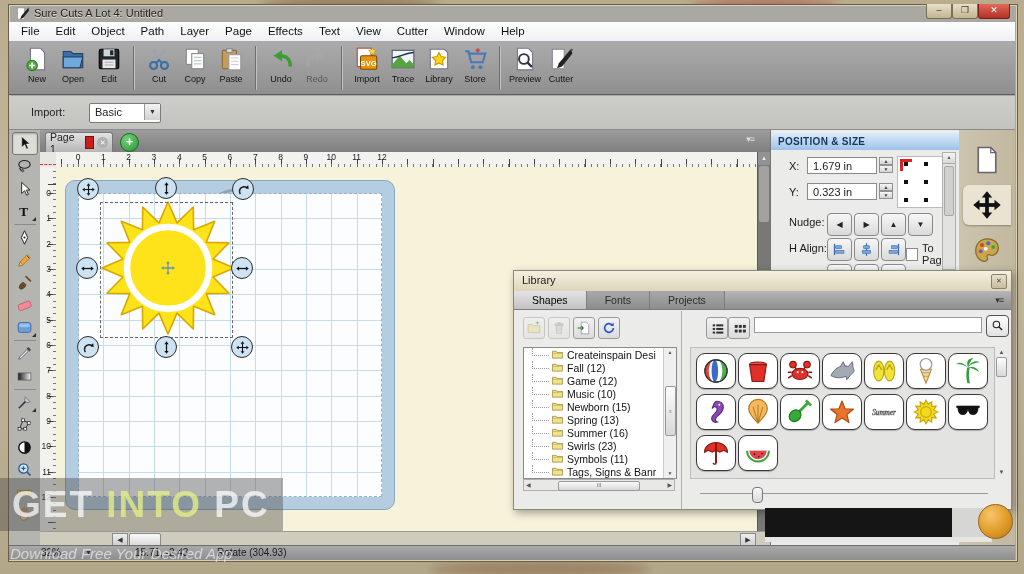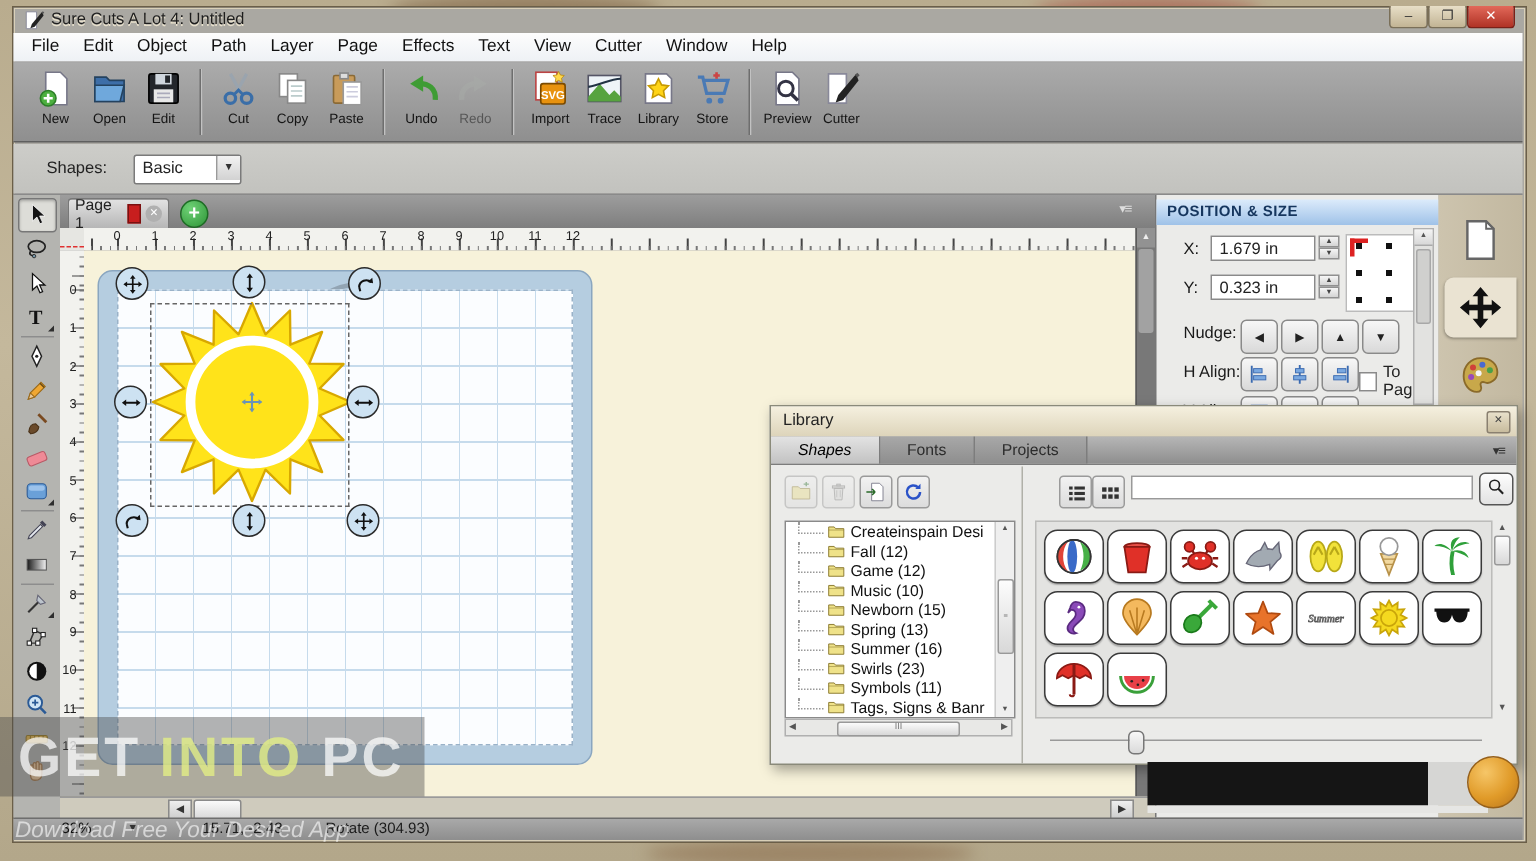--- a/index.html
+++ b/index.html
@@ -119,21 +119,21 @@
   .rtab{position:absolute;left:4px;width:48px;height:40px;border-radius:6px 0 0 6px;display:flex;align-items:center;justify-content:center;}
   .rtab svg{width:30px;height:30px;}
   .rtab.selected{background:#eae3d2;box-shadow:0 1px 2px rgba(0,0,0,.3);}
   
   #library{position:absolute;left:513px;top:270px;width:497px;height:238px;background:#ebebe9;border:1px solid #8a8a7a;box-shadow:2px 3px 8px rgba(0,0,0,.35);}
   #lib-title{position:absolute;left:0;top:0;width:100%;height:20px;background:linear-gradient(#f5f0df,#ddd4ba);border-bottom:1px solid #b0a88e;}
   #lib-title .t{position:absolute;left:8px;top:3px;font-size:11px;color:#222;}
   #lib-close{position:absolute;right:4px;top:3px;width:14px;height:13px;background:linear-gradient(#e8e0ca,#c8bc9e);border:1px solid #8a8070;border-radius:2px;font-size:7px;line-height:12px;text-align:center;color:#444;}
   #lib-tabs{position:absolute;left:0;top:20px;width:100%;height:18px;background:linear-gradient(#b6b6b6,#8e8e8e);border-bottom:1px solid #7c7c7c;display:flex;}
   .lib-tab{height:18px;line-height:18px;padding:0 18px;font-size:10.5px;color:#2c2c2c;border-right:1px solid #7d7d7d;background:linear-gradient(#a8a8a8,#8e8e8e);}
-  .lib-tab.active{background:linear-gradient(#e3e3e3,#c2c2c2);color:#000;font-style:italic;}
+  .lib-tab.active{background:linear-gradient(#e3e3e3,#c2c2c2);color:#000;}
   #lib-tabmenu{position:absolute;right:8px;top:24px;color:#333;font-size:9px;letter-spacing:-1px;}
   .mini-btn{position:absolute;width:20px;height:20px;background:linear-gradient(#f2f2f2,#dcdcdc);border:1px solid #9a9a9a;border-radius:3px;display:flex;align-items:center;justify-content:center;}
   .mini-btn svg{width:14px;height:14px;}
   .mini-btn.dis{opacity:.45;}
   #lib-tree{position:absolute;left:9px;top:76px;width:152px;height:130px;background:#fff;border:1px solid #8a8a8a;overflow:hidden;}
   .tree-row{height:13px;display:flex;align-items:center;white-space:nowrap;}
   .tguide{width:16px;height:7px;border-left:1px dotted #999;border-bottom:1px dotted #999;margin:0 2px 5px 8px;flex:none;}
   .tico{width:13px;height:11px;margin-right:3px;flex:none;}
   .tico svg{width:13px;height:11px;display:block;}
   .tlabel{font-size:10.5px;color:#111;}
@@ -328,21 +328,21 @@
         <span class="tb-ic"><svg viewBox="0 0 24 24" width="100%" height="100%">
             <path d="M4 3h11v18H4z" fill="#fff" stroke="#889"></path>
             <path d="M21 3L10 16l-1.6 4.6L13 19 22.5 7z" fill="#222"></path>
             <path d="M21 3l1.5 1.5" stroke="#555" stroke-width="2"></path>
           </svg></span>
         <span class="tb-lb">Cutter</span>
       </div>
     </div>
 
   <div id="handlesbar">
-    <span id="handles-label">Shapes:</span>
+    <span id="handles-label">Import:</span>
     <div id="handles-dd">
       <span class="val">Basic</span>
       <span class="arr">▼</span>
     </div>
   </div>
 
   <div id="palette">
       <div class="tool selected">
         <span style="width: 17px; height: 17px; display: block;"><svg viewBox="0 0 24 24" width="100%" height="100%">
             <path d="M8 2v15.5l4.2-3.8 2.8 6.3 2.5-1.1-2.8-6.2h5z" fill="#141414" stroke="#fff" stroke-width=".7"></path>

